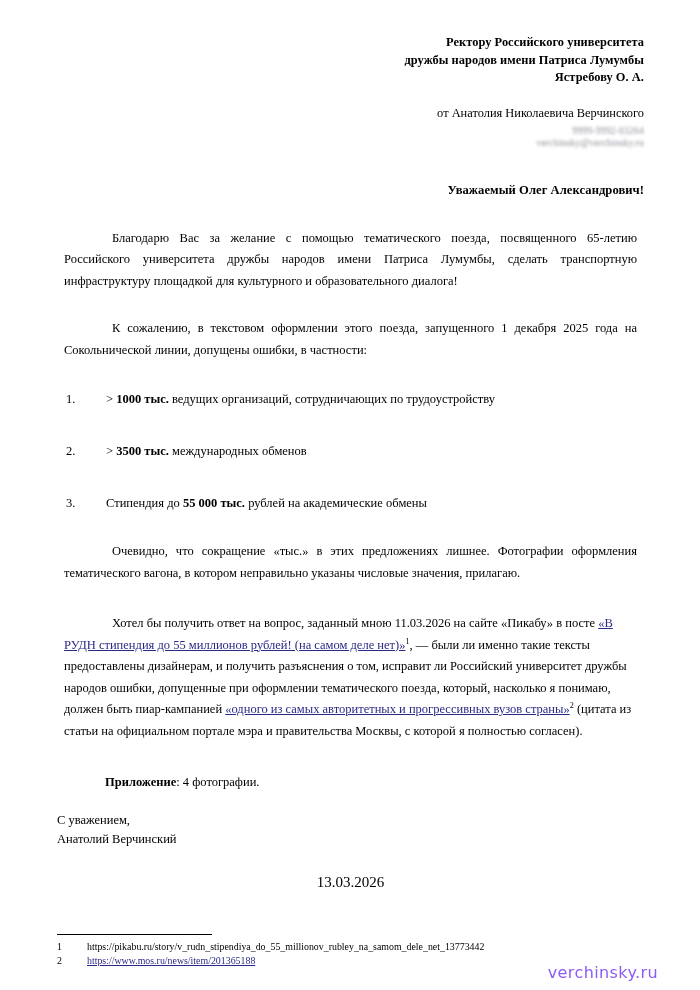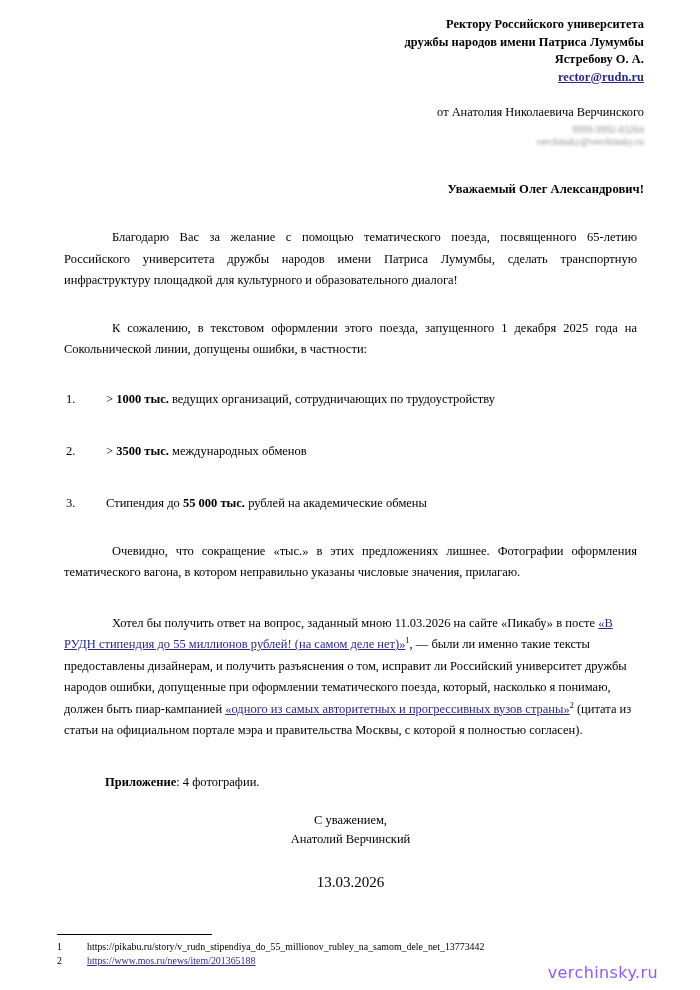--- a/index.html
+++ b/index.html
@@ -15,21 +15,21 @@
     font-family: "Liberation Serif", "DejaVu Serif", serif;
     color: #000000;
     overflow: hidden;
   }
 
   .page {
     position: relative;
     width: 700px;
     height: 990px;
     box-sizing: border-box;
-    padding: 16px 56px 0 57px;
+    padding: 34px 56px 0 57px;
   }
 
   
   .addressee {
     text-align: right;
     font-weight: bold;
     font-size: 12.4px;
     line-height: 17.5px;
     letter-spacing: 0.05px;
   }
@@ -112,21 +112,21 @@
   .attachment {
     font-size: 12.5px;
     line-height: 21px;
     margin-top: 30px;
     padding-left: 48px;
   }
   .attachment b { font-weight: bold; }
 
   
   .signature {
-    text-align: center;
+    text-align: left;
     font-size: 12.5px;
     line-height: 19px;
     margin-top: 18px;
   }
   .sign-line { display: block; }
   .sign-date {
     text-align: center;
     font-size: 15px;
     margin-top: 25px;
   }
@@ -171,21 +171,20 @@
 </style>
 </head>
 <body>
 
 <div class="page">
 
   <div class="addressee">
     <span class="addressee-line">Ректору Российского университета</span>
     <span class="addressee-line">дружбы народов имени Патриса Лумумбы</span>
     <span class="addressee-line">Ястребову О. А.</span>
-    <span class="addressee-line"><a class="doc-link" href="#">rector@rudn.ru</a></span>
   </div>
 
   <div class="sender">
     <span class="sender-name">от Анатолия Николаевича Верчинского</span>
     <span class="redacted r1">9999-9992-03264</span>
     <span class="redacted">verchinsky@verchinsky.ru</span>
   </div>
 
   <div class="greeting">Уважаемый Олег Александрович!</div>
 

